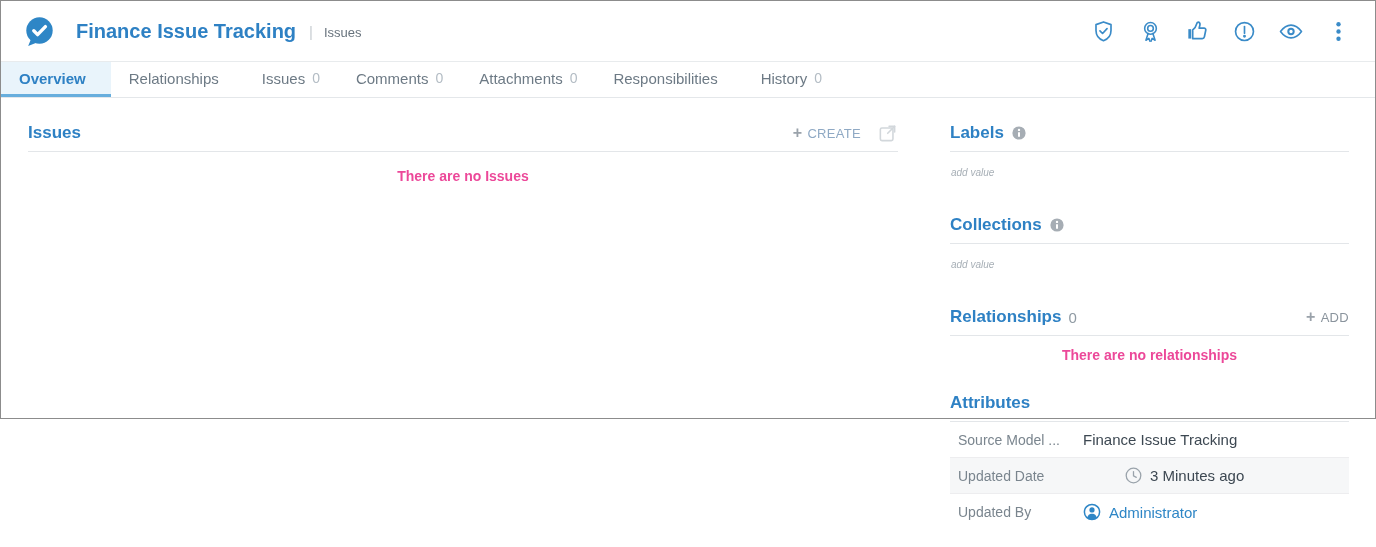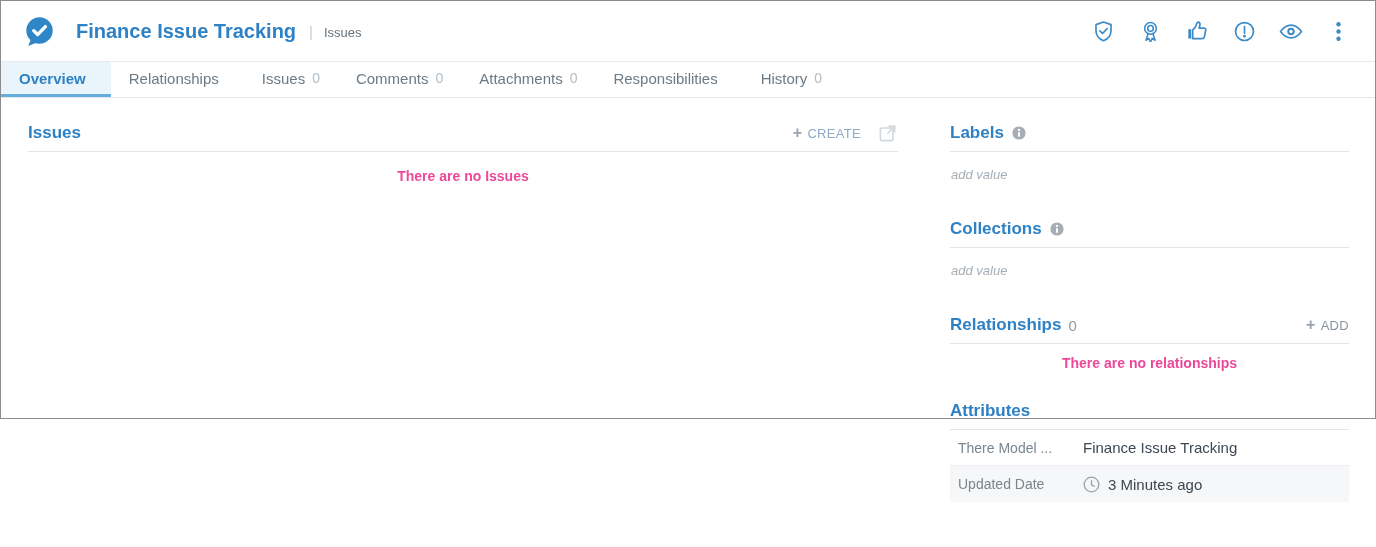--- a/index.html
+++ b/index.html
@@ -128,39 +128,39 @@
     text-align: center;
     color: #ec4899;
     font-weight: bold;
     font-size: 14px;
     margin-top: 16px;
   }
 
   .side-section .add-value {
     font-style: italic;
     color: #a7afb6;
-    font-size: 13px;
+    font-size: 10px;
     margin: 15px 0 0 1px;
     cursor: text;
   }
   .side-section { margin-bottom: 36px; }
   .side-section.relationships-section { margin-bottom: 29px; }
   .side-section.attributes-section { margin-bottom: 0; }
   .relationships-section .empty-message { margin-top: 11px; }
 
   
   .attr-table { margin-top: 0; }
   .attr-row {
     display: flex;
     align-items: center;
     height: 36px;
     border-bottom: 1px solid #ededef;
     padding-left: 8px;
   }
-  .attr-row.shaded { background: #f6f7f8; }
+  .attr-row.shaded { background: #f6f7f8; gap: 42px; }
   .attr-row:last-child { border-bottom: none; }
   .attr-label {
     width: 125px;
     flex: none;
     font-size: 14px;
     color: #7a858e;
     white-space: nowrap;
     overflow: hidden;
   }
   .attr-value {
@@ -335,38 +335,58 @@
       </section>
 
       <section class="side-section attributes-section">
         <div class="section-head">
           <h2 class="section-title">Attributes</h2>
         </div>
         <hr class="rule">
         <div class="attr-table">
 
           <div class="attr-row">
-            <div class="attr-label">There Model ...</div>
+            <div class="attr-label">Source Model ...</div>
             <div class="attr-value">
               <span class="value-text">Finance Issue Tracking</span>
             </div>
           </div>
 
           <div class="attr-row shaded">
             <div class="attr-label">Updated Date</div>
             <div class="attr-value">
               <span class="value-icon">
                 <svg width="17" height="17" viewBox="0 0 17 17" fill="none" stroke="#9aa3ab" stroke-width="1.3" stroke-linecap="round">
                   <circle cx="8.5" cy="8.5" r="7.3"></circle>
                   <path d="M8.5 4.6 V8.9 L11.3 10.3"></path>
                 </svg>
               </span>
               <span class="value-text">3 Minutes ago</span>
             </div>
           </div>
 
+          <div class="attr-row">
+            <div class="attr-label">Updated By</div>
+            <div class="attr-value link-value">
+              <span class="value-icon">
+                <svg width="18" height="18" viewBox="0 0 18 18">
+                  <defs>
+                      <clipPath id="uclip">
+                        <circle cx="9" cy="9" r="7.6"></circle>
+                      </clipPath>
+                    </defs>
+                  <circle cx="9" cy="9" r="7.6" fill="#ffffff" stroke="#2e86c6" stroke-width="1.5"></circle>
+                  <g clip-path="url(#uclip)">
+                    <circle cx="9" cy="6.9" r="2.6" fill="#2e86c6"></circle>
+                    <path d="M3.8 16.5 C4.2 12.4 6.3 10.7 9 10.7 C11.7 10.7 13.8 12.4 14.2 16.5 Z" fill="#2e86c6"></path>
+                  </g>
+                </svg>
+              </span>
+              <span class="value-text">Administrator</span>
+            </div>
+          </div>
 
         </div>
       </section>
 
     </aside>
   </div>
 </div>
 
 </body></html>

